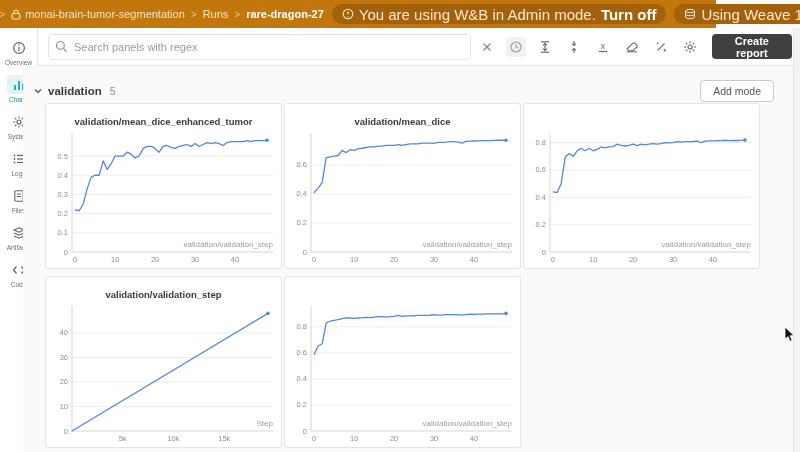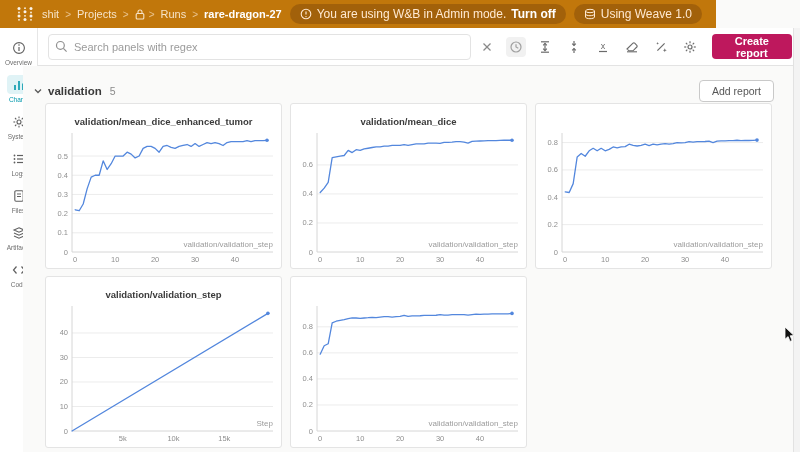--- a/index.html
+++ b/index.html
@@ -11,39 +11,39 @@
     background:#c1770b; display:flex; align-items:center; padding:0 6px;
     color:#f6e3c8; font-size:11px; white-space:nowrap;justify-content:center; }
   .logo { width:18px; height:16px; margin:0 8px 0 2px; flex:0 0 auto; }
   .crumbs { display:flex; align-items:center; gap:6px; }
   .crumb { color:#f6e3c8; cursor:pointer; }
   .crumb.current { color:#fff; font-weight:bold; }
   .crumb-sep { color:rgba(255,235,210,.65); font-size:10px; }
   .lockicon { width:10px; height:11px; margin-right:-2px; }
   .pill { display:flex; align-items:center; gap:5px; background:#a2610a;
     border-radius:12px; height:20px; padding:0 10px; margin-left:8px;
-    font-size:12px; color:#ffe9d1; cursor:pointer; flex:0 0 auto; }
+    font-size:15px; color:#ffe9d1; cursor:pointer; flex:0 0 auto; }
   .pill b { color:#fff; }
 
   
   .toolbar { position:absolute; left:38px; top:28px; width:762px; height:38px;
     background:#fff; border-bottom:1px solid #e3e3e3; display:flex;
     align-items:center; padding:0 8px 0 10px; }
   .searchbox { display:flex; align-items:center; width:498px; height:26px;
     border:1px solid #e3e3e3; border-radius:4px; padding:0 6px; gap:6px; background:#fff; }
   .searchbox svg { width:13px; height:13px; flex:0 0 auto; }
   .searchbox input { border:0; outline:0; flex:1; font-size:11px;
     font-family:"Liberation Sans",sans-serif; color:#444; }
   .searchbox input::placeholder { color:#9b9b9b; }
   .tbicons { display:flex; align-items:center; gap:9px; margin-left:6px; }
   .tbicon { width:20px; height:20px; display:flex; align-items:center;
     justify-content:center; cursor:pointer; border-radius:4px; }
   .tbicon svg { width:14px; height:14px; }
   .tbicon.hl { background:#f1f1f1; }
-  .create-report { margin-left:12px; background:#be185d; color:#fff; border:0;
+  .create-report { margin-left:12px; background:#404040; color:#fff; border:0;
     border-radius:4px; height:25px; padding:0 11px; font-size:11px; font-weight:bold;
     font-family:"Liberation Sans",sans-serif; cursor:pointer; }
 
   
   .sidebar { position:absolute; left:0; top:28px; width:38px; bottom:0;
     background:#fff; border-right:1px solid #e6e6e6; display:flex;
     flex-direction:column; align-items:center; padding-top:10px; gap:9px; }
   .side-item { display:flex; flex-direction:column; align-items:center; gap:2px;
     cursor:pointer; width:100%; }
   .side-item .ic { width:24px; height:19px; display:flex; align-items:center;
@@ -60,21 +60,21 @@
   .section-head { position:absolute; left:10px; top:13px; right:4px; height:24px;
     display:flex; align-items:center; }
   .sec-chev { width:10px; height:10px; margin-right:5px; cursor:pointer; }
   .sec-name { font-size:11.5px; font-weight:bold; color:#3a3a3a; }
   .sec-count { font-size:10.5px; color:#8a8a8a; margin-left:8px; }
   .add-panel { margin-left:auto; background:#fff; border:1px solid #c9c9c9;
     border-radius:4px; height:22px; padding:0 12px; font-size:10.5px; color:#565656;
     font-family:"Liberation Sans",sans-serif; cursor:pointer; }
 
   .grid { position:absolute; left:22px; top:37px; }
-  .grid-row { display:flex; gap:8px; }
+  .grid-row { display:flex; gap:2px; }
   .grid-row + .grid-row { margin-top:7px; }
   .panel { width:237px; height:166px; background:#fff; border:1px solid #e4e4e4;
     border-radius:3px; position:relative; overflow:hidden; }
   .grid-row + .grid-row .panel { height:172px; }
   .panel-title { height:24px; display:flex; align-items:flex-end; justify-content:center;
     font-size:9.5px; font-weight:bold; color:#3b3b3b; padding-bottom:1px; }
   .panel svg.plot { position:absolute; left:0; top:24px; width:235px; height:140px; }
   .grid-row + .grid-row .panel svg.plot { height:146px; }
   .plot-caption { position:absolute; right:8px; bottom:19px; font-size:8px; color:#9b9b9b; }
 
@@ -104,20 +104,21 @@
   </svg>
   <div class="crumbs">
     <span class="crumb">shit</span>
     <span class="crumb-sep">&gt;</span>
     <span class="crumb">Projects</span>
     <span class="crumb-sep">&gt;</span>
     <svg class="lockicon" viewBox="0 0 10 11">
       <rect x="1.2" y="4.5" width="7.6" height="5.5" rx="1" fill="none" stroke="#f6e3c8" stroke-width="1.1"></rect>
       <path d="M3 4.5 V3 a2 2 0 0 1 4 0 V4.5" fill="none" stroke="#f6e3c8" stroke-width="1.1"></path>
     </svg>
+    <span class="crumb">monai-brain-tumor-segmentation</span>
     <span class="crumb-sep">&gt;</span>
     <span class="crumb">Runs</span>
     <span class="crumb-sep">&gt;</span>
     <span class="crumb current">rare-dragon-27</span>
   </div>
 
   <div class="pill">
     <svg width="12" height="12" viewBox="0 0 12 12">
       <circle cx="6" cy="6" r="4.8" fill="none" stroke="#ffe9d1" stroke-width="1.1"></circle>
       <line x1="6" y1="3.4" x2="6" y2="6.6" stroke="#ffe9d1" stroke-width="1.2"></line>
@@ -306,21 +307,21 @@
   </div>
 </div>
 
 <div class="content">
   <div class="section-head">
     <svg class="sec-chev" viewBox="0 0 10 10">
       <path d="M2 3.5 L5 6.5 L8 3.5" fill="none" stroke="#5a5a5a" stroke-width="1.3"></path>
     </svg>
     <span class="sec-name">validation</span>
     <span class="sec-count">5</span>
-    <button class="add-panel">Add report</button>
+    <button class="add-panel">Add mode</button>
   </div>
 
   <div class="grid">
     <div class="grid-row">
       <div class="panel">
         <div class="panel-title">validation/mean_dice_enhanced_tumor</div>
         <svg class="plot" viewBox="0 0 235 140">
             <line x1="26" x2="227" y1="124" y2="124" stroke="#d6d6d6" stroke-width="1"></line>
             <text x="22" y="126.5" text-anchor="end" font-size="7.5" fill="#8f8f8f" font-family="Liberation Sans,sans-serif">0</text>
             <line x1="26" x2="227" y1="104.80645161290322" y2="104.80645161290322" stroke="#ececec" stroke-width="1"></line>

